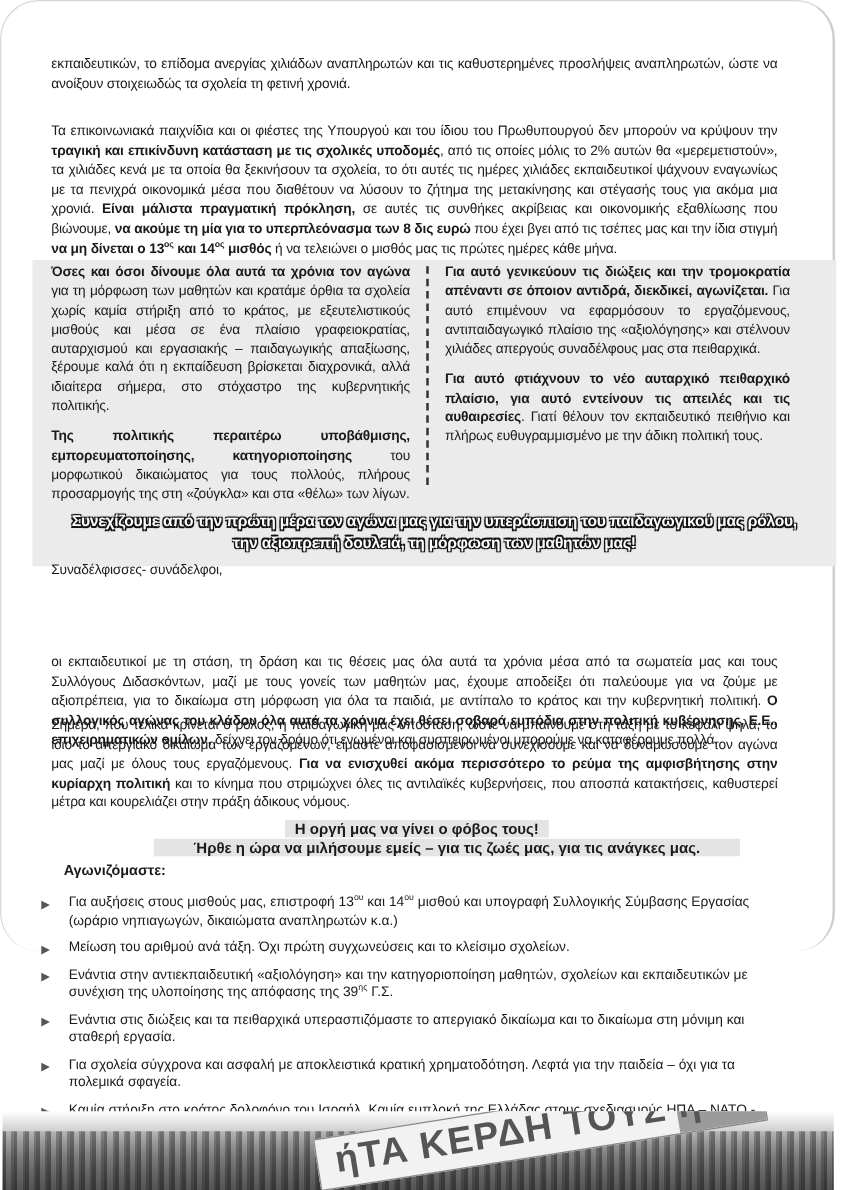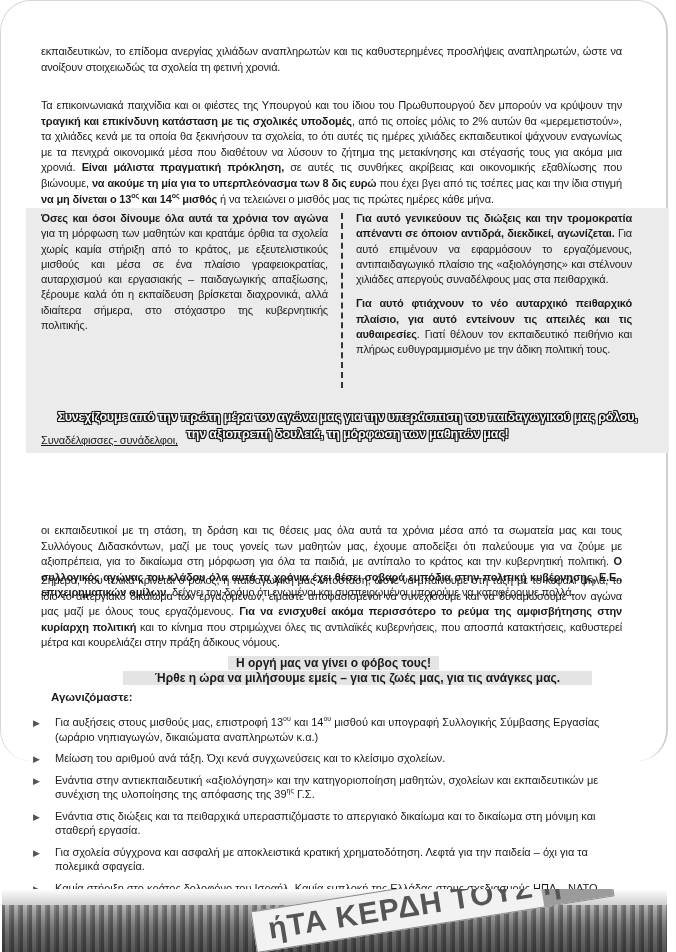--- a/index.html
+++ b/index.html
@@ -30,21 +30,21 @@
   .vdivider {
     position: absolute; left: 340px; top: 212px; height: 175px; width: 0;
     border-left: 2px dashed #333;
   }
   .slogan {
     position: absolute; left: 25px; width: 643px; top: 408px; text-align: center;
     font-weight: bold; font-size: 12.5px; line-height: 17px; color: #fff;
     text-shadow: -1px -1px 0 #111, 1px -1px 0 #111, -1px 1px 0 #111, 1px 1px 0 #111, 0 0 2px #000;
     letter-spacing: -0.2px;
   }
-  #greeting { top: 432px; text-decoration: underline; }
+  #greeting { top: 448px; }
   #para2 { top: 477px; margin-top: 45px; }
   #para3 { top: 572px; }
   .callout {
     position: absolute; left: 0; right: 0; text-align: center;
     font-weight: bold; font-size: 12px; line-height: 15px;
   }
   .callout span { background: #e4e4e5; padding: 0 8px; }
   #call1 { top: 655px; }
   #call1 span { padding: 0 8px; }
   #call2 { top: 670px; margin-left: 48px; }
@@ -85,20 +85,21 @@
 
   <div class="content" id="para1">
     <p><span>Τα επικοινωνιακά παιχνίδια και οι φιέστες της Υπουργού και του ίδιου του Πρωθυπουργού δεν μπορούν να κρύψουν την </span><b>τραγική και επικίνδυνη κατάσταση με τις σχολικές υποδομές</b><span>, από τις οποίες μόλις το 2% αυτών θα «μερεμετιστούν», τα χιλιάδες κενά με τα οποία θα ξεκινήσουν τα σχολεία, το ότι αυτές τις ημέρες χιλιάδες εκπαιδευτικοί ψάχνουν εναγωνίως με τα πενιχρά οικονομικά μέσα που διαθέτουν να λύσουν το ζήτημα της μετακίνησης και στέγασής τους για ακόμα μια χρονιά. </span><b>Είναι μάλιστα πραγματική πρόκληση,</b><span> σε αυτές τις συνθήκες ακρίβειας και οικονομικής εξαθλίωσης που βιώνουμε, </span><b>να ακούμε τη μία για το υπερπλεόνασμα των 8 δις ευρώ</b><span> που έχει βγει από τις τσέπες μας και την ίδια στιγμή </span><b><span>να μη δίνεται ο 13</span><sup>ος</sup><span> και 14</span><sup>ος</sup><span> μισθός</span></b><span> ή να τελειώνει ο μισθός μας τις πρώτες ημέρες κάθε μήνα.</span></p>
   </div>
 
   <div class="graybox"></div>
   <div class="vdivider"></div>
 
   <div class="col" id="colL">
     <p><b>Όσες και όσοι δίνουμε όλα αυτά τα χρόνια τον αγώνα</b><span> για τη μόρφωση των μαθητών και κρατάμε όρθια τα σχολεία χωρίς καμία στήριξη από το κράτος, με εξευτελιστικούς μισθούς και μέσα σε ένα πλαίσιο γραφειοκρατίας, αυταρχισμού και εργασιακής – παιδαγωγικής απαξίωσης, ξέρουμε καλά ότι η εκπαίδευση βρίσκεται διαχρονικά, αλλά ιδιαίτερα σήμερα, στο στόχαστρο της κυβερνητικής πολιτικής.</span></p>
+    <p><b>Της πολιτικής περαιτέρω υποβάθμισης, εμπορευματοποίησης, κατηγοριοποίησης</b><span> του μορφωτικού δικαιώματος για τους πολλούς, πλήρους προσαρμογής της στη «ζούγκλα» και στα «θέλω» των λίγων.</span></p>
   </div>
 
   <div class="col" id="colR">
     <p><b>Για αυτό γενικεύουν τις διώξεις και την τρομοκρατία απέναντι σε όποιον αντιδρά, διεκδικεί, αγωνίζεται.</b><span> Για αυτό επιμένουν να εφαρμόσουν το εργαζόμενους, αντιπαιδαγωγικό πλαίσιο της «αξιολόγησης» και στέλνουν χιλιάδες απεργούς συναδέλφους μας στα πειθαρχικά.</span></p>
     <p><b>Για αυτό φτιάχνουν το νέο αυταρχικό πειθαρχικό πλαίσιο, για αυτό εντείνουν τις απειλές και τις αυθαιρεσίες</b><span>. Γιατί θέλουν τον εκπαιδευτικό πειθήνιο και πλήρως ευθυγραμμισμένο με την άδικη πολιτική τους.</span></p>
   </div>
 
   <div class="slogan">
     <div>Συνεχίζουμε από την πρώτη μέρα τον αγώνα μας για την υπεράσπιση του παιδαγωγικού μας ρόλου,</div>
     <div>την αξιοπρεπή δουλειά, τη μόρφωση των μαθητών μας!</div>
@@ -116,21 +117,21 @@
     <p><span>Σήμερα, που τελικά κρίνεται ο ρόλος, η παιδαγωγική μας υπόσταση, ώστε να μπαίνουμε στη τάξη με το κεφάλι ψηλά, το ίδιο το απεργιακό δικαίωμα των εργαζομένων, είμαστε αποφασισμένοι να συνεχίσουμε και να δυναμώσουμε τον αγώνα μας μαζί με όλους τους εργαζόμενους. </span><b>Για να ενισχυθεί ακόμα περισσότερο το ρεύμα της αμφισβήτησης στην κυρίαρχη πολιτική</b><span> και το κίνημα που στριμώχνει όλες τις αντιλαϊκές κυβερνήσεις, που αποσπά κατακτήσεις, καθυστερεί μέτρα και κουρελιάζει στην πράξη άδικους νόμους.</span></p>
   </div>
 
   <div class="callout" id="call1"><span>Η οργή μας να γίνει ο φόβος τους!</span></div>
   <div class="callout" id="call2"><span>Ήρθε η ώρα να μιλήσουμε εμείς – για τις ζωές μας, για τις ανάγκες μας.</span></div>
 
   <div id="fight-heading">Αγωνιζόμαστε:</div>
 
   <ul class="bullets">
     <li><span class="arrow">▶</span><span>Για αυξήσεις στους μισθούς μας, επιστροφή 13</span><sup>ου</sup><span> και 14</span><sup>ου</sup><span> μισθού και υπογραφή Συλλογικής Σύμβασης Εργασίας (ωράριο νηπιαγωγών, δικαιώματα αναπληρωτών κ.α.)</span></li>
-    <li><span class="arrow">▶</span><span>Μείωση του αριθμού ανά τάξη. Όχι κενά συγχωνεύσεις και το κλείσιμο σχολείων.</span></li>
+    <li><span class="arrow">▶</span><span>Μείωση του αριθμού ανά τάξη. Όχι πρώτη συγχωνεύσεις και το κλείσιμο σχολείων.</span></li>
     <li><span class="arrow">▶</span><span>Ενάντια στην αντιεκπαιδευτική «αξιολόγηση» και την κατηγοριοποίηση μαθητών, σχολείων και εκπαιδευτικών με συνέχιση της υλοποίησης της απόφασης της 39</span><sup>ης</sup><span> Γ.Σ.</span></li>
     <li><span class="arrow">▶</span><span>Ενάντια στις διώξεις και τα πειθαρχικά υπερασπιζόμαστε το απεργιακό δικαίωμα και το δικαίωμα στη μόνιμη και σταθερή εργασία.</span></li>
     <li><span class="arrow">▶</span><span>Για σχολεία σύγχρονα και ασφαλή με αποκλειστικά κρατική χρηματοδότηση. Λεφτά για την παιδεία – όχι για τα πολεμικά σφαγεία.</span></li>
     <li><span class="arrow">▶</span><span>Καμία στήριξη στο κράτος δολοφόνο του Ισραήλ. Καμία εμπλοκή της Ελλάδας στους σχεδιασμούς ΗΠΑ – ΝΑΤΟ - Ε.Ε.</span></li>
   </ul>
 
   <div class="photo">
     <div class="crowd"></div>
     <div class="banner">
       <div class="banner-stripe"></div>

